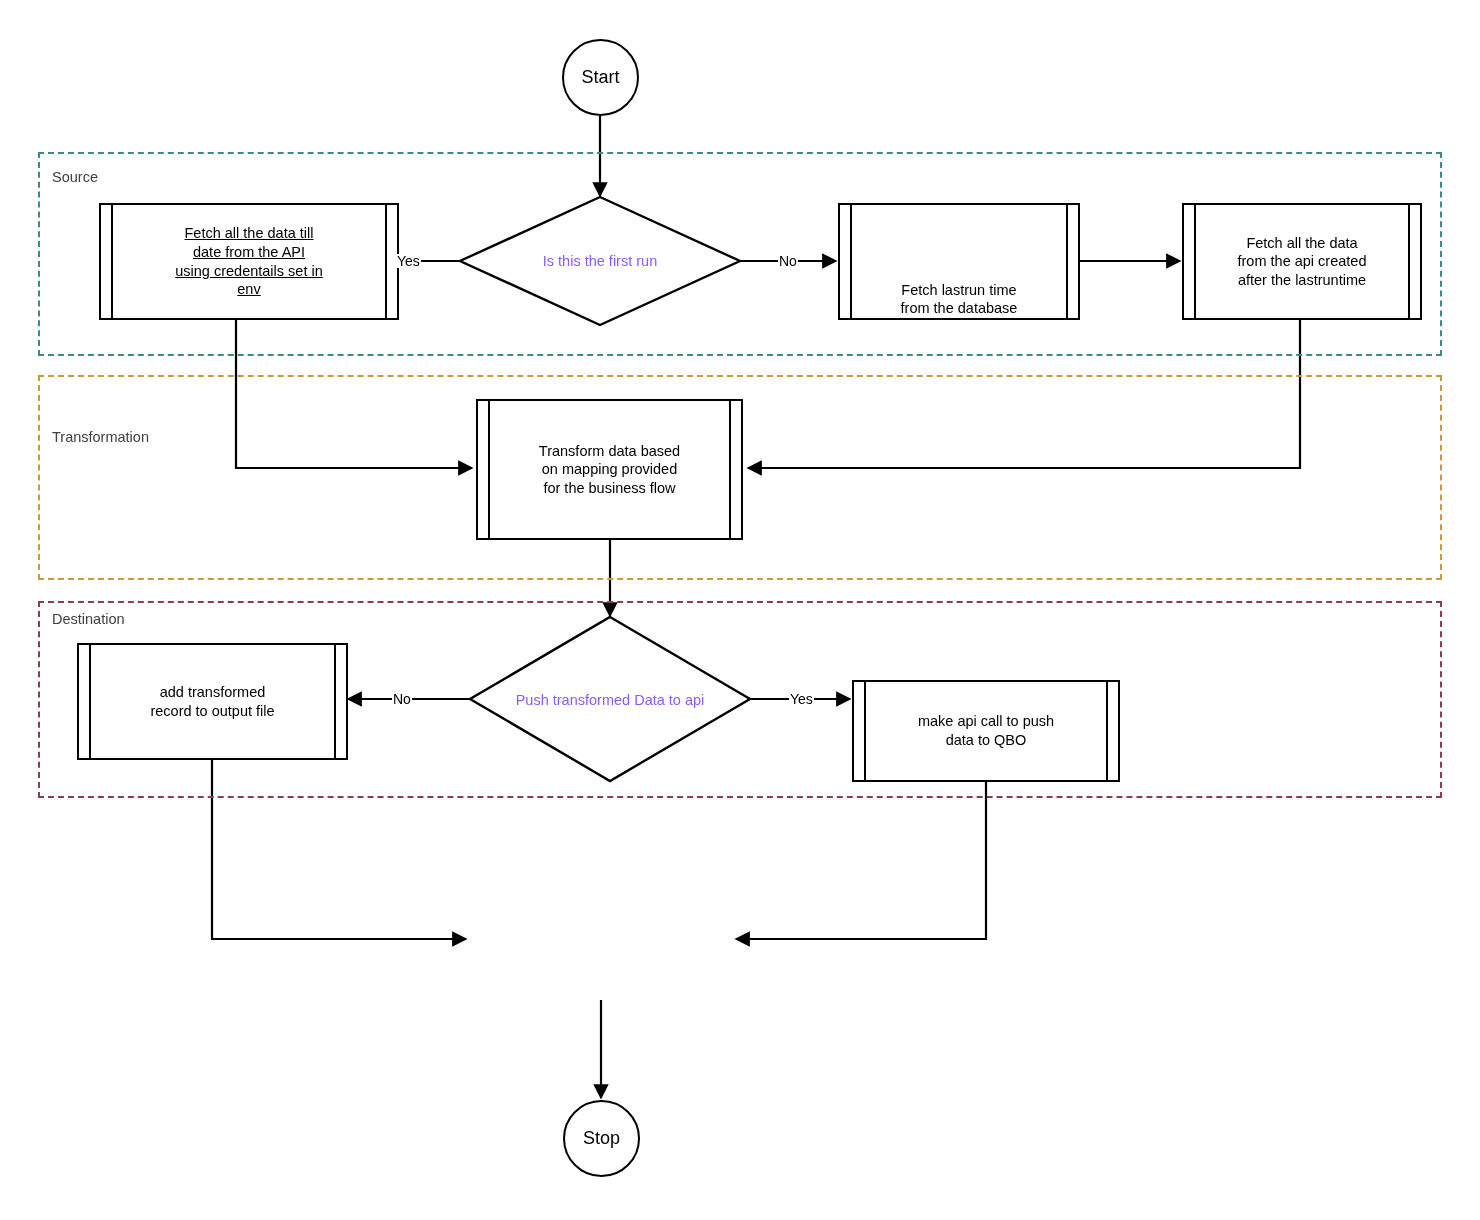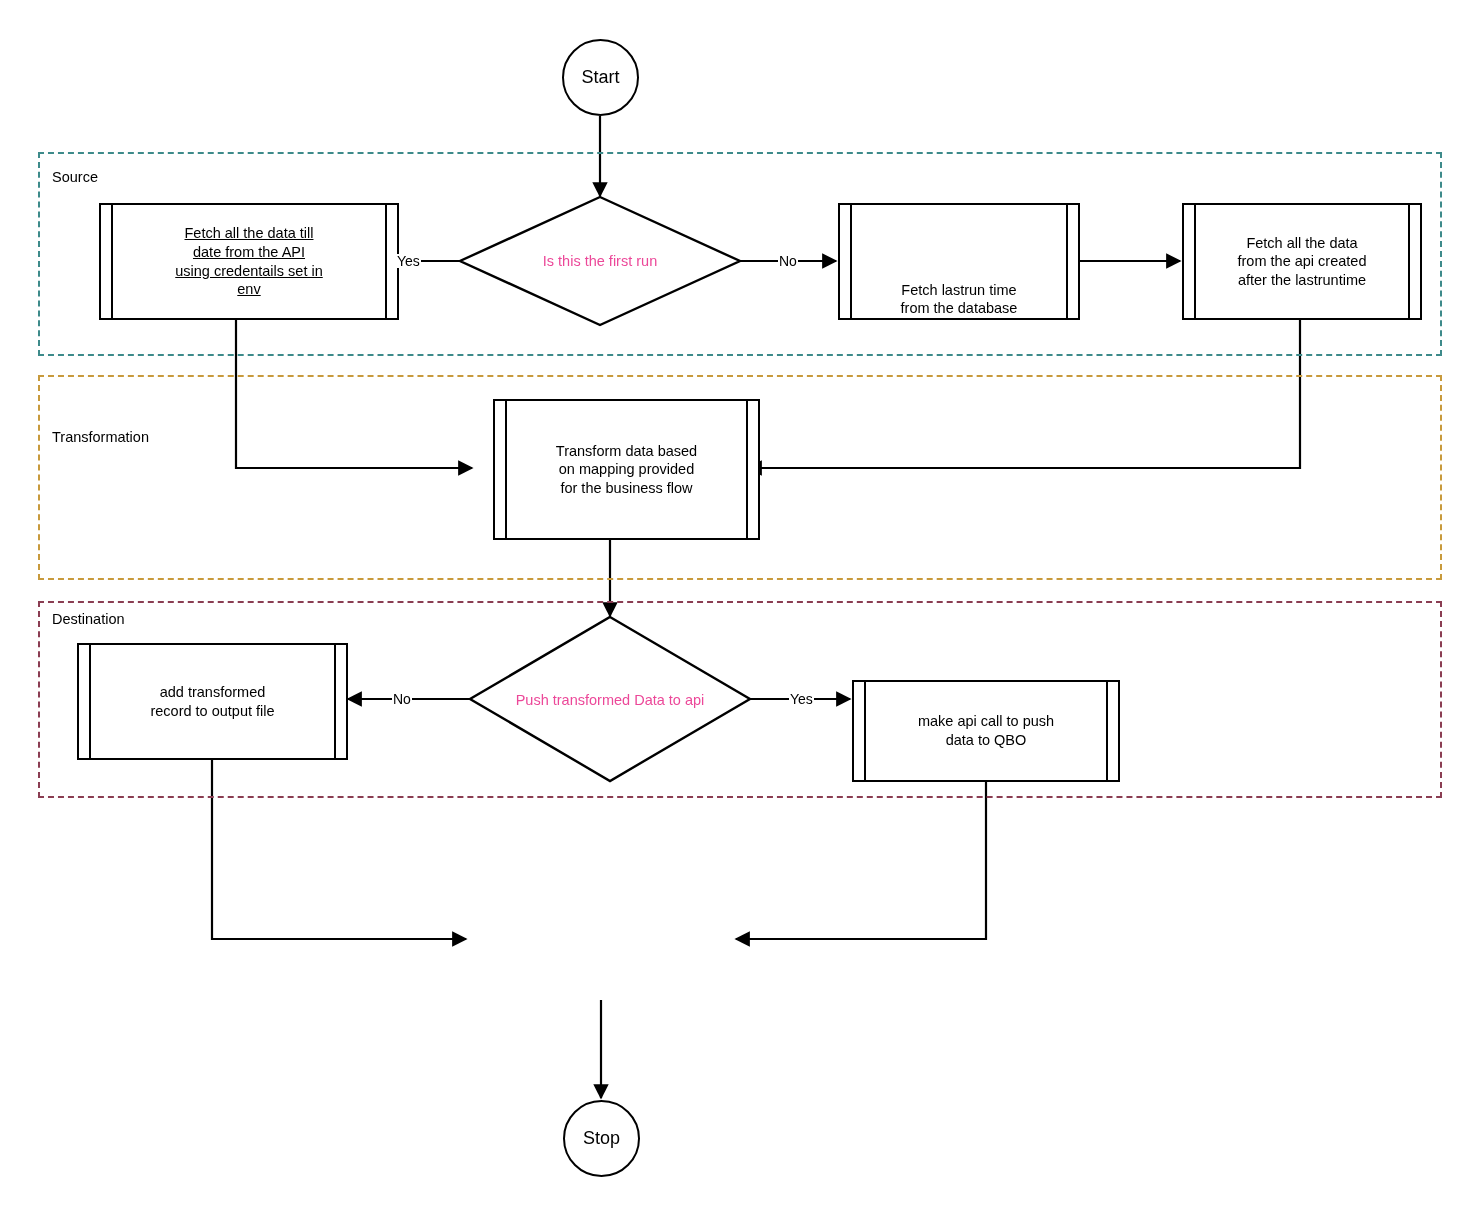--- a/index.html
+++ b/index.html
@@ -25,21 +25,21 @@
     height: 1220px;
   }
   .lane {
     position: absolute;
     box-sizing: border-box;
     background: transparent;
   }
   .lane-label {
     position: absolute;
     font-size: 14.5px;
-    color: #000000;
+    color: #404040;
     white-space: nowrap;
     line-height: 1;
   }
   .node {
     position: absolute;
     box-sizing: border-box;
   }
   .node-pdp {
     border: 2px solid #000000;
     background: #ffffff;
@@ -76,21 +76,21 @@
     justify-content: center;
     font-size: 18px;
     color: #000000;
   }
   .decision-text {
     position: absolute;
     display: flex;
     align-items: center;
     justify-content: center;
     font-size: 14.5px;
-    color: #ec4899;
+    color: #8b5cf6;
     text-align: center;
     pointer-events: none;
   }
   .edge-label {
     position: absolute;
     font-size: 14px;
     color: #000000;
     background: #ffffff;
     padding: 0 1px;
     line-height: 1;
@@ -178,21 +178,21 @@
   </div>
 
   <div class="node node-pdp" style="left:1182px; top:203px; width:240px; height:117px;">
     <span class="bar-l"></span>
     <span class="bar-r"></span>
     <span class="node-text">Fetch all the data
 from the api created
 after the lastruntime</span>
   </div>
 
-  <div class="node node-pdp" style="left:493px; top:399px; width:267px; height:141px;">
+  <div class="node node-pdp" style="left:476px; top:399px; width:267px; height:141px;">
     <span class="bar-l"></span>
     <span class="bar-r"></span>
     <span class="node-text">Transform data based
 on mapping provided
 for the business flow</span>
   </div>
 
   <div class="decision-text" style="left:478px; top:686px; width:264px; height:28px;">
     <span>Push transformed Data to api</span>
   </div>

